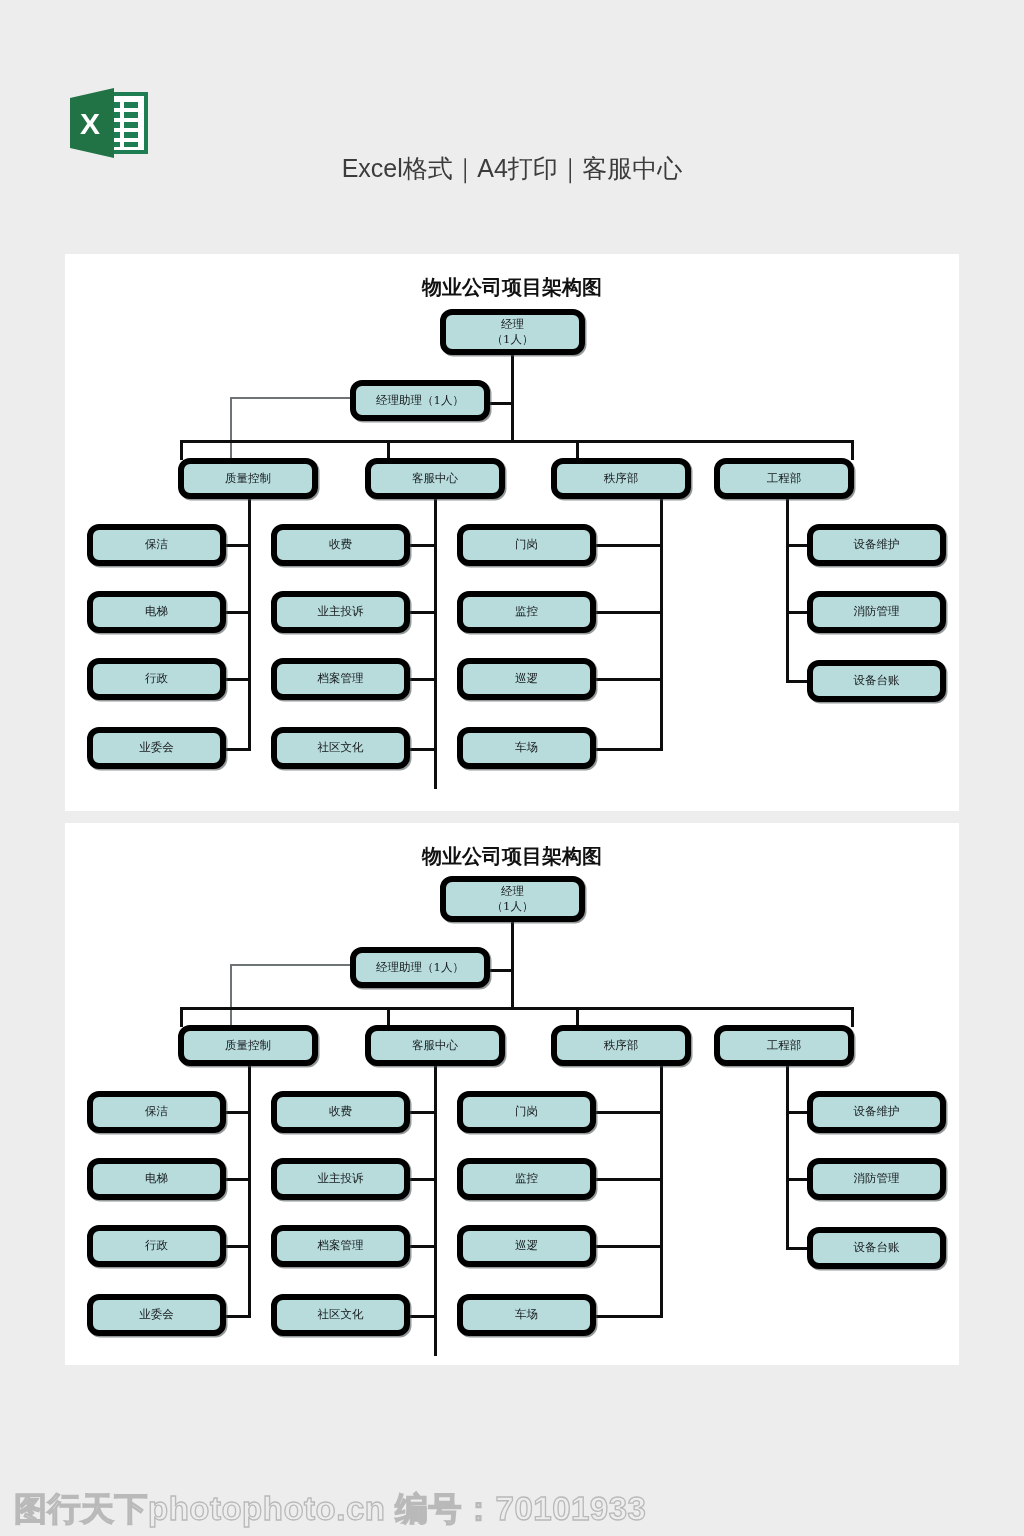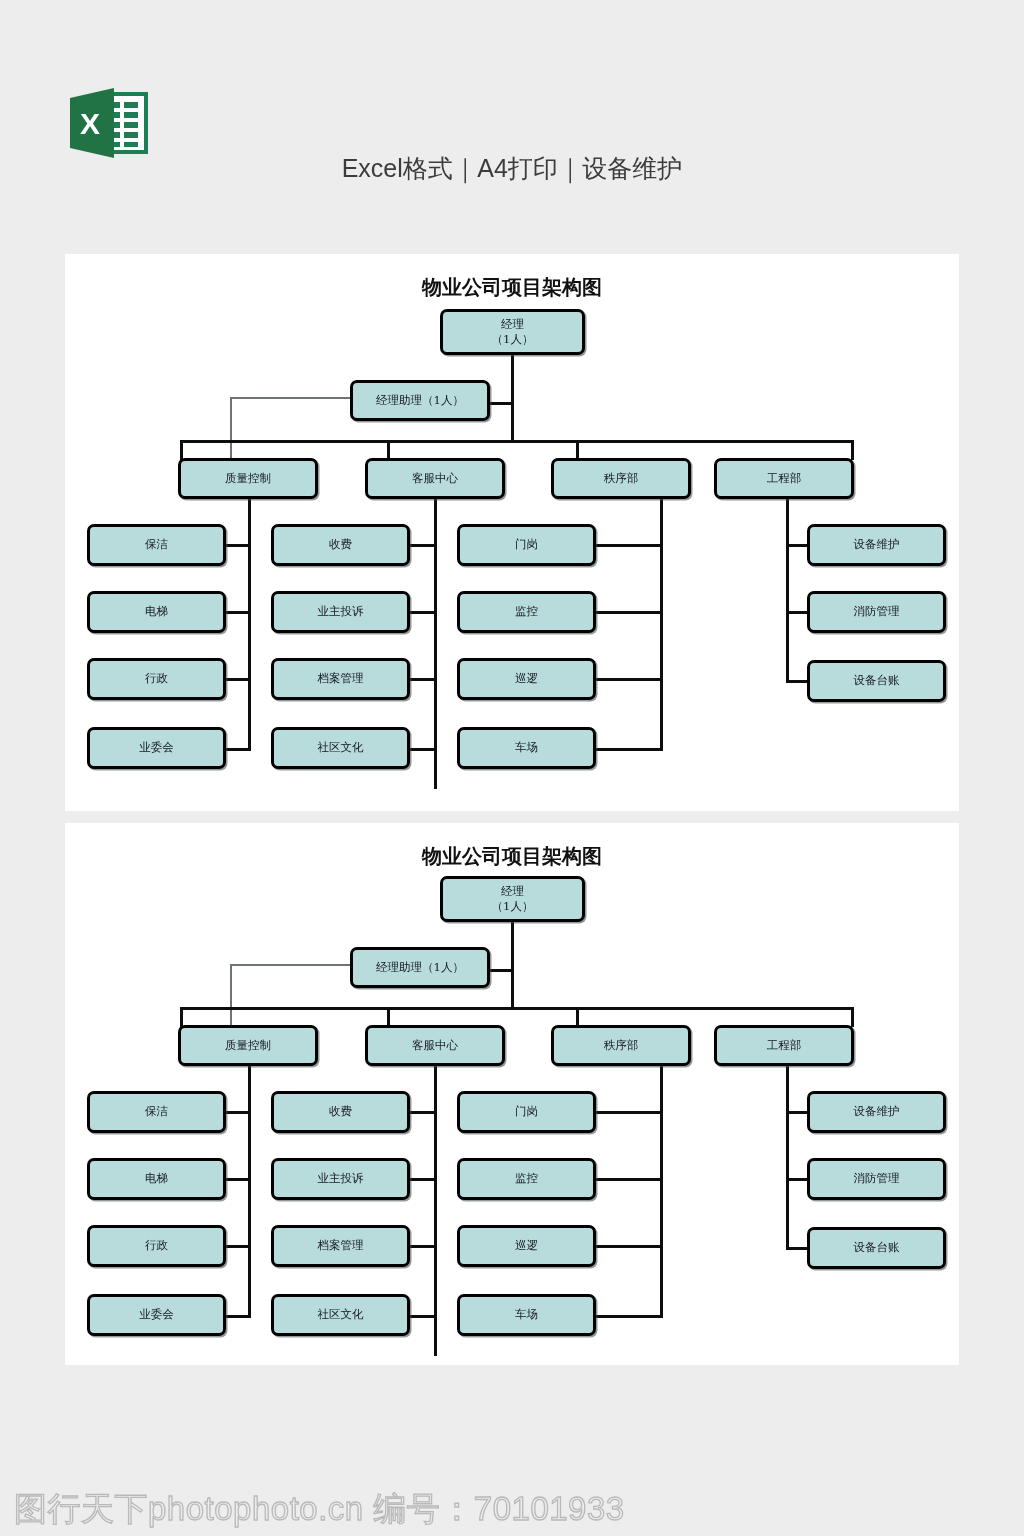--- a/index.html
+++ b/index.html
@@ -30,22 +30,22 @@
   .chart-title{
     position:absolute;left:0;top:20px;width:894px;text-align:center;
     font-size:20px;font-weight:bold;color:#111;
     font-family:Liberation Sans, sans-serif;
   }
   
   .canvas{position:absolute;left:0;top:0;width:894px;height:100%;}
   .node{
     position:absolute;
     background:#b8dcdc;
-    border:3px solid #000000;
-    border-radius:7px;
+    border:6px solid #000000;
+    border-radius:12px;
     box-sizing:border-box;
     display:flex;align-items:center;justify-content:center;
     text-align:center;
     color:#15191c;
     font-family:"DejaVu Serif","Liberation Serif",serif;
     font-size:11.5px;
     line-height:1.32;
     box-shadow:1.5px 1.5px 0 rgba(60,70,70,.55);
   }
   .node span{display:block;}
@@ -70,21 +70,21 @@
         <rect x="44" y="46" width="10" height="6"></rect>
         <rect x="58" y="46" width="14" height="6"></rect>
         <rect x="44" y="56" width="10" height="5"></rect>
         <rect x="58" y="56" width="14" height="5"></rect>
       </g>
       <path d="M4 12 L48 2 L48 72 L4 62 Z" fill="#217346"></path>
       <text x="24" y="48" font-size="30" font-weight="bold" fill="#ffffff" text-anchor="middle" font-family="Liberation Sans, sans-serif">X</text>
     </svg>
   </div>
 
-  <div class="sub-title">Excel格式｜A4打印｜设备维护</div>
+  <div class="sub-title">Excel格式｜A4打印｜客服中心</div>
 </div>
 
 <div class="card" id="card-1">
   <div class="chart-title">物业公司项目架构图</div>
 
   <div class="canvas">
 
     <div class="line" style="left:446px;top:100px;width:3px;height:89px;"></div>
 
     <div class="line" style="left:424px;top:148px;width:25px;height:3px;"></div>
@@ -301,14 +301,14 @@
     <div class="node" style="left:742px;top:335px;width:139px;height:42px;">
       <span>消防管理</span>
       </div>
     <div class="node" style="left:742px;top:404px;width:139px;height:42px;">
       <span>设备台账</span>
       </div>
   </div>
 </div>
 
 <div style="position:absolute;left:14px;top:1487px;font-size:33px;color:transparent;
-            -webkit-text-stroke:1.3px #b9b9b9;font-weight:400;letter-spacing:0.5px;
+            -webkit-text-stroke:1.3px #b9b9b9;font-weight:700;letter-spacing:0.5px;
             font-family:'Liberation Sans','DejaVu Sans',sans-serif;white-space:nowrap;">图行天下photophoto.cn  编号：70101933</div>
 
 </body></html>

